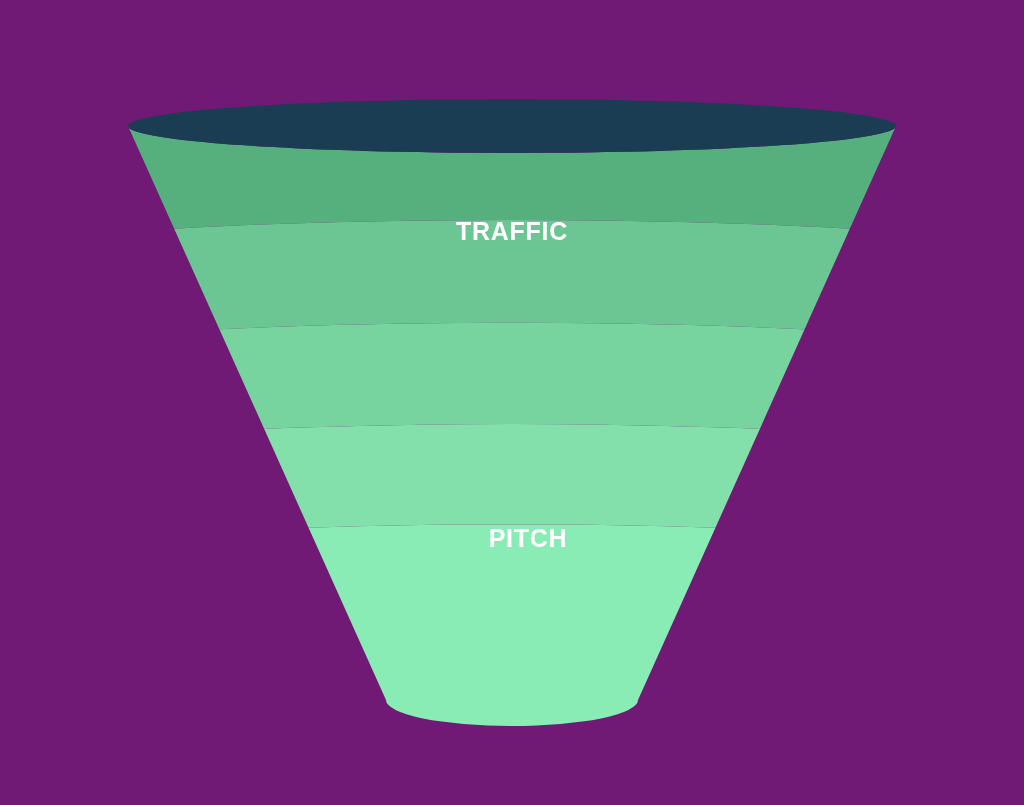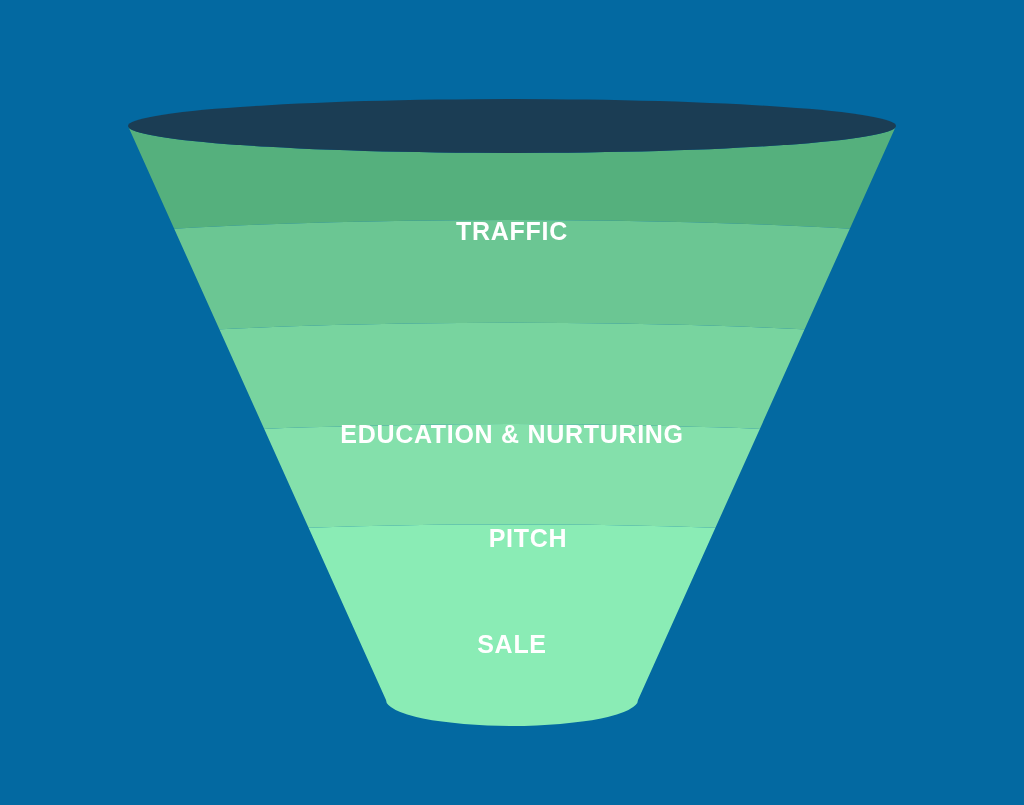--- a/index.html
+++ b/index.html
@@ -44,21 +44,21 @@
   }
   #label-traffic   { top: 219px; }
   #label-lead      { top: 321px; }
   #label-education { top: 422px; }
   #label-pitch     { top: 526px; }
   #label-sale      { top: 632px; }
 </style>
 </head>
 <body style="background: rgb(255, 255, 255);">
 
-<div id="funnel-root" style="background: #0369a1;">
+<div id="funnel-root" style="background: #701a75;">
 
   <svg id="funnel-svg" viewBox="0 0 1024 805" xmlns="http://www.w3.org/2000/svg">
 
     <defs>
 
       <clipPath id="funnel-body-clip">
         <path d="M 128,126
                  L 386,700
                  A 126,26 0 0 0 638,700
                  L 896,126
@@ -79,19 +79,17 @@
 
       <path id="band-sale" d="M -20,570 A 280,24 0 0 1 1044,570 L 1044,820 L -20,820 Z" fill="#8aecb5"></path>
     </g>
 
     <ellipse id="funnel-rim" cx="512" cy="126" rx="384" ry="27" fill="#1b3d54"></ellipse>
   </svg>
 
   <div class="stage-label" id="label-traffic" style="color: rgb(255, 255, 255);">TRAFFIC</div>
 
 
-  <div class="stage-label" id="label-education" style="color: rgb(255, 255, 255);">EDUCATION &amp; NURTURING</div>
 
   <div class="stage-label" id="label-pitch" style="color: rgb(255, 255, 255); padding-left: 16px;">PITCH</div>
 
-  <div class="stage-label" id="label-sale" style="color: rgb(255, 255, 255);">SALE</div>
 
 </div>
 
 </body></html>

